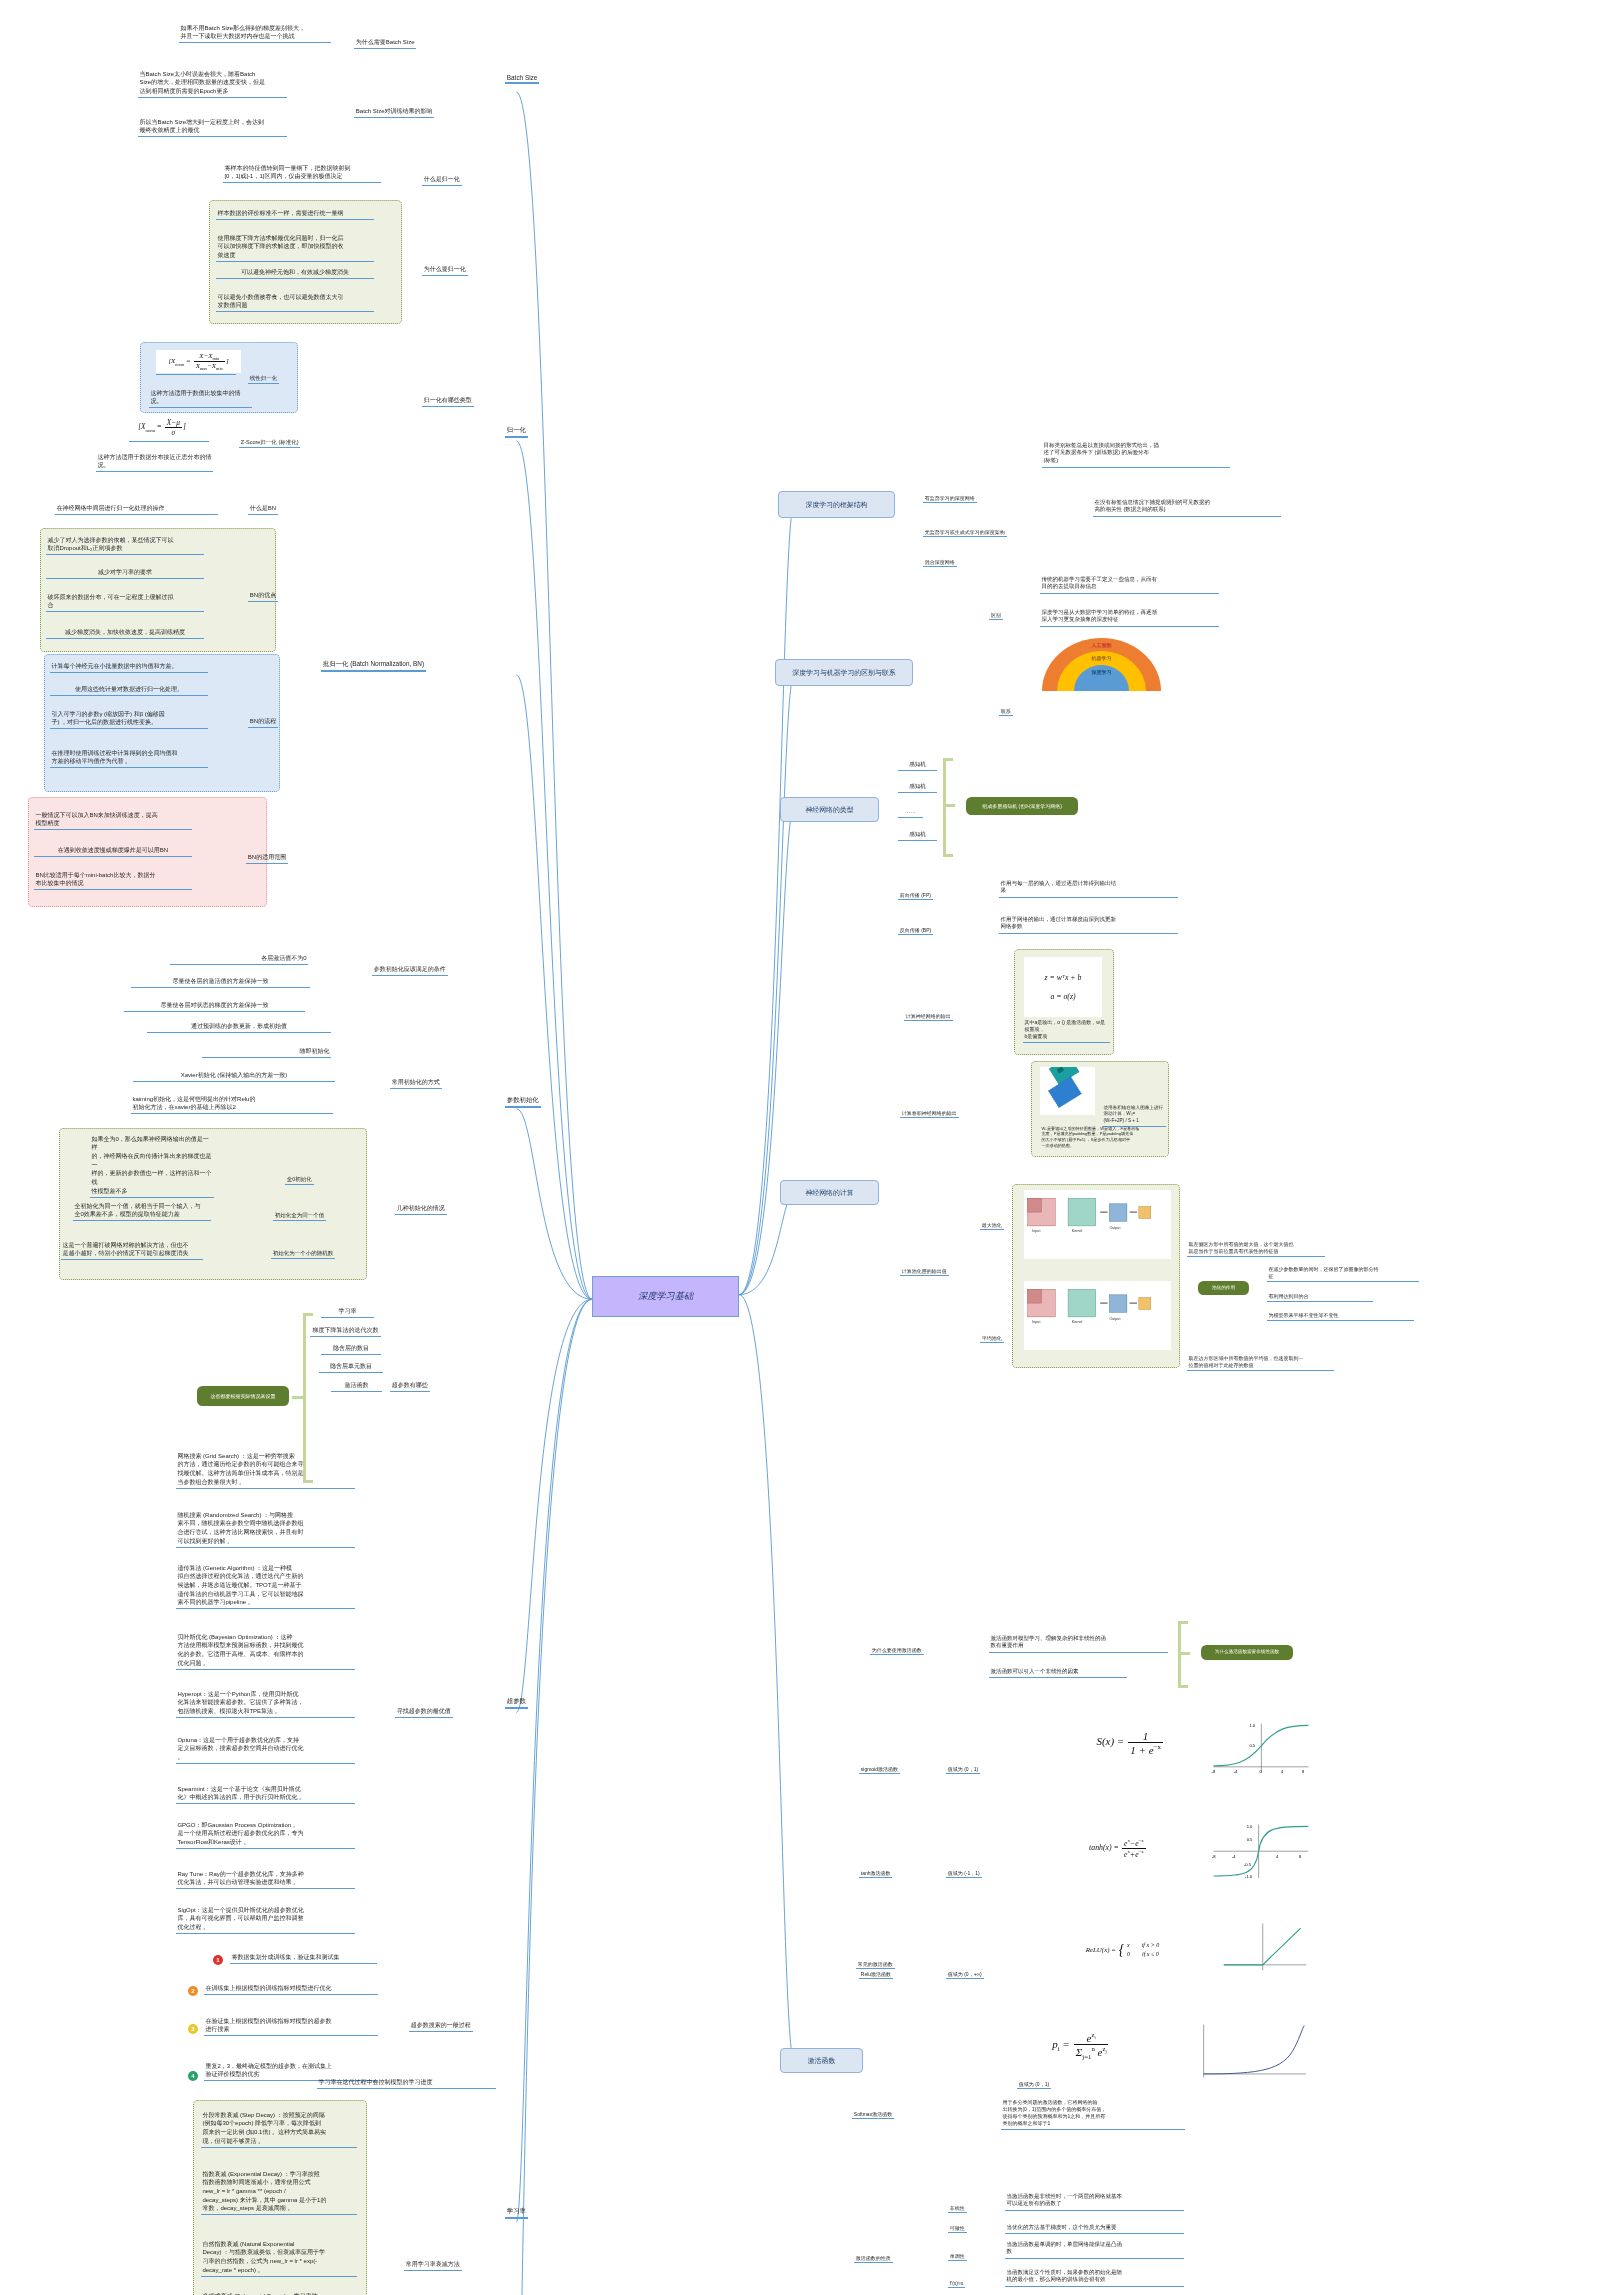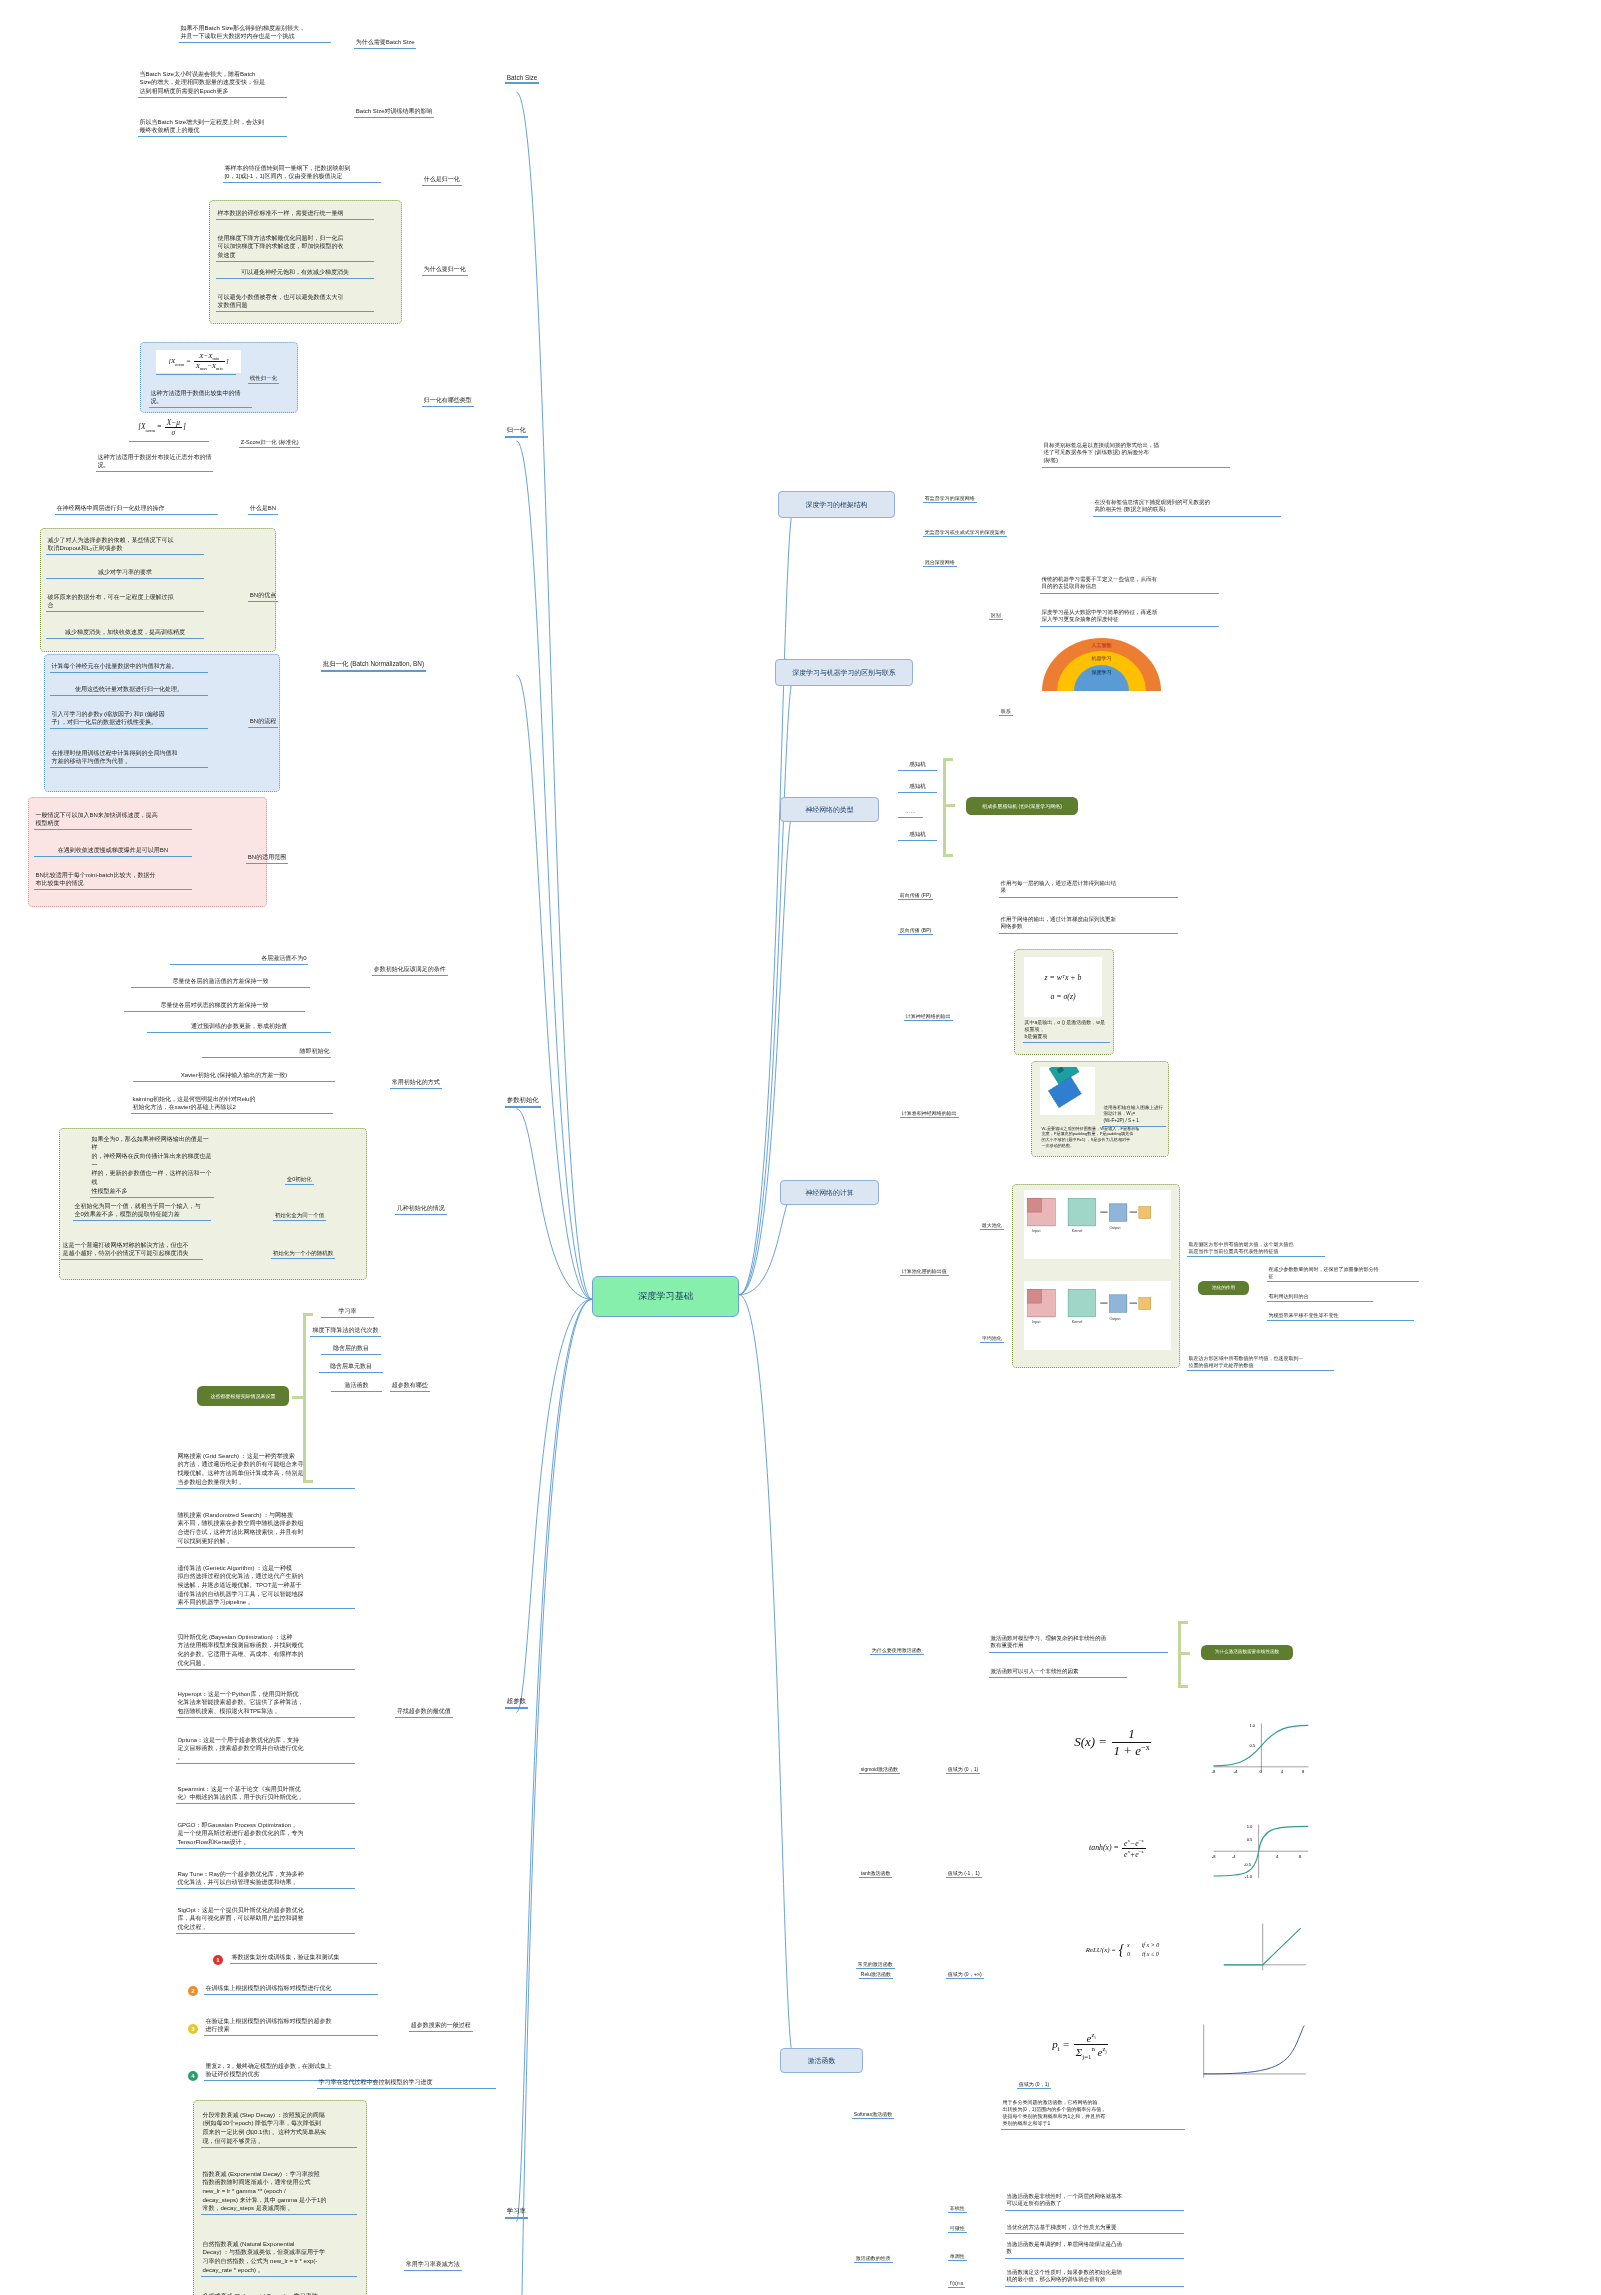--- a/index.html
+++ b/index.html
@@ -17,21 +17,21 @@
   
   .lbl{position:absolute;font-size:6.4px;color:#1f1f1f;padding:0.5px 1.8px 1.4px 1.8px;
        border-bottom:2.3px solid #5b9bd5;white-space:nowrap;}
   .lbl.sm{font-size:6px;border-bottom-width:1.8px;}
   .lbl.xs{font-size:5.5px;border-bottom-width:1.4px;}
 
   
   .topic{position:absolute;background:#dce6f3;border:0.5px solid #8fb0d8;border-radius:4.1px;
          display:flex;align-items:center;justify-content:center;text-align:center;
          font-size:6.9px;color:#17365d;padding:1.8px 4.6px;box-sizing:border-box;}
-  .topic.center{background:#86efac;border:0.5px solid #6f9fd8;font-size:9.2px;border-radius:6px;}
+  .topic.center{background:#c4b5fd;border:0.5px solid #6f9fd8;font-size:9.2px;border-radius:0;font-style:italic;}
 
   
   .pill{position:absolute;background:#5f7d2e;color:#ffffff;border-radius:5.5px;
         font-size:5px;padding:2.3px 4.6px;display:flex;align-items:center;
         justify-content:center;text-align:center;box-sizing:border-box;line-height:1.25;}
 
   
   .grp{position:absolute;box-sizing:border-box;border-radius:4.6px;}
   .grp.green{background:#eef1e2;border:1.4px dotted #7d9a3b;}
   .grp.blue{background:#dce8f6;border:1.4px dotted #5b9bd5;}
@@ -573,21 +573,21 @@
   </div>
   <div class="node" style="left:989px;top:1667px;width:138px;">
     <div class="nd-text" style="font-size:5.5px;">激活函数可以引入一个非线性的因素</div>
   </div>
   <div class="brace" style="left:1178px;top:1621px;height:67px;"></div>
   <div class="brace-stub" style="left:1178px;top:1652px;"></div>
   <div class="pill" style="left:1201px;top:1645px;width:92px;height:14.7px;font-size:4.6px;">为什么激活函数需要非线性函数</div>
 
   <div class="lbl xs" style="left:859px;top:1765px;font-size:5px;">sigmoid激活函数</div>
   <div class="lbl xs" style="left:946px;top:1765px;font-size:5px;">值域为 (0，1)</div>
-  <div class="formula" style="left:1063px;top:1724px;width:101px;height:37px;font-size:13px;">
+  <div class="formula" style="left:1063px;top:1724px;width:101px;height:37px;font-size:11px;justify-content:flex-end;">
     <span><i>S</i>(<i>x</i>) = <span class="frac"><span class="num">1</span><span class="den">1 + <i>e</i><sup>−x</sup></span></span></span>
   </div>
   <div class="plot" style="left:1207px;top:1717px;width:106px;height:60px;">
     <svg width="106" height="60" viewBox="0 0 230 130">
       <line x1="14" y1="108" x2="220" y2="108" stroke="#333"></line>
       <line x1="118" y1="14" x2="118" y2="120" stroke="#333"></line>
       <path d="M14,106 C60,106 86,100 118,62 C150,24 176,18 220,18" stroke="#2f9e8f" stroke-width="2.5" fill="none"></path>
       <text x="10" y="122" font-size="9">-8</text>
         <text x="58" y="122" font-size="9">-4</text>
       <text x="114" y="122" font-size="9">0</text>

